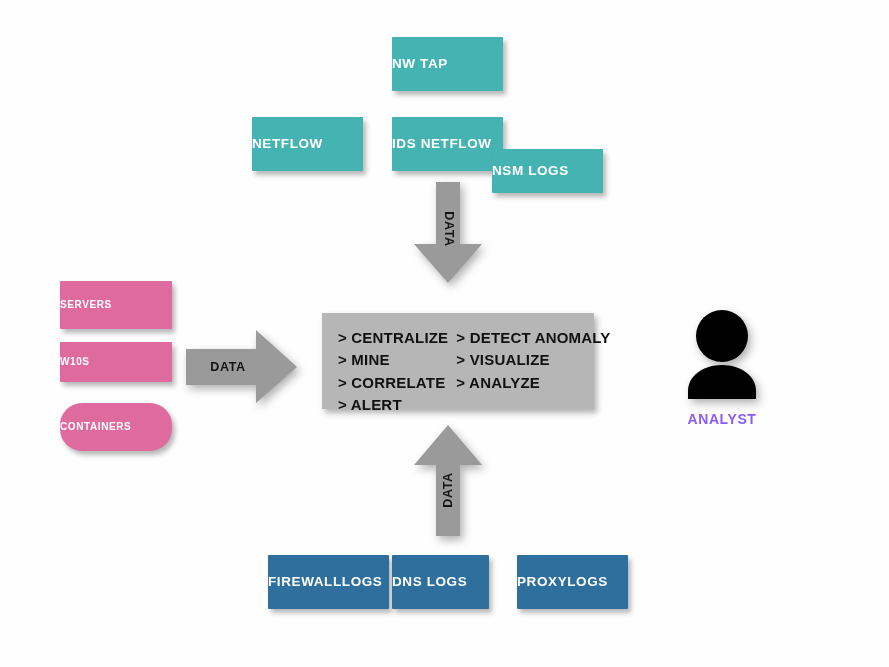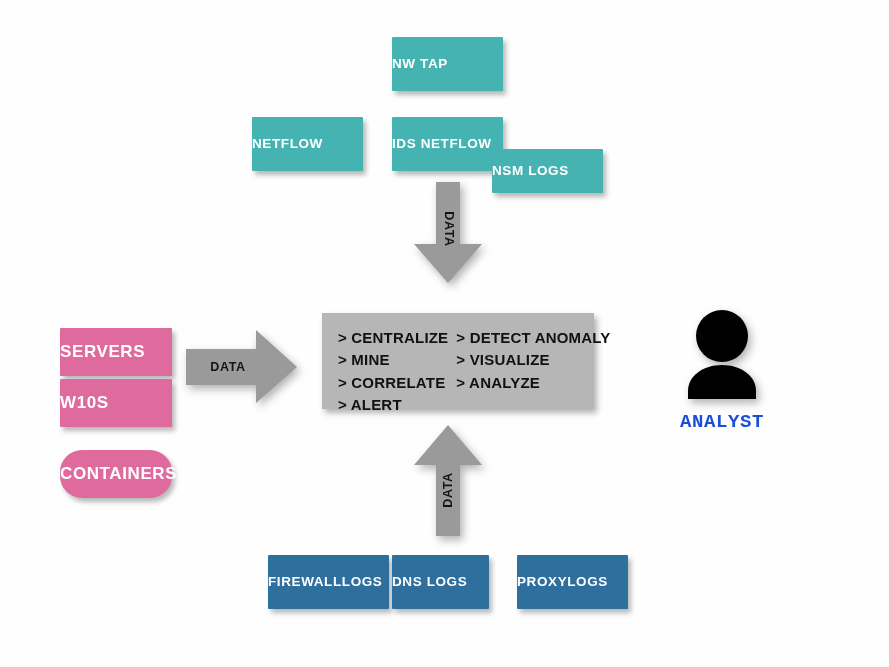--- a/index.html
+++ b/index.html
@@ -34,21 +34,21 @@
     font-weight: bold;
     letter-spacing: 0.6px;
     line-height: 1.18;
     border-radius: 1px;
     box-shadow: 3px 4px 5px rgba(0,0,0,0.28);
     user-select: none;
   }
   .node .label { display: block; }
 
   .teal   { background: #46b3b3; font-size: 13.5px; }
-  .pink   { background: #df6a9e; font-size: 17px; margin-top: 47px; }
+  .pink   { background: #df6a9e; font-size: 10px; }
   .blue   { background: #2e6f9e; font-size: 13.5px; }
 
   
   .platform {
     position: absolute;
     box-sizing: border-box;
     background: #b6b6b6;
     box-shadow: 3px 4px 6px rgba(0,0,0,0.30);
     display: flex;
     align-items: flex-start;
@@ -93,25 +93,24 @@
     position: absolute;
     display: flex;
     flex-direction: column;
     align-items: center;
   }
   .analyst .person {
     filter: drop-shadow(3px 4px 4px rgba(0,0,0,0.30));
   }
   .analyst .caption {
     margin-top: 8px;
-    font-size: 19px;
+    font-size: 14px;
     font-weight: bold;
-    color: #1d4ed8;
+    color: #8b5cf6;
     letter-spacing: 0.6px;
-    font-family: Liberation Mono, monospace;
   }
 </style>
 </head>
 <body>
 
 <div id="canvas">
 
   <div class="node teal" style="left:392px; top:37px; width:111px; height:54px;">
     <span class="label">NW TAP</span>
   </div>
@@ -129,21 +128,21 @@
   <div class="arrow" style="left:412px; top:182px; width:72px; height:102px;">
     <svg width="72" height="102" viewBox="0 0 72 102" xmlns="http://www.w3.org/2000/svg">
       <polygon points="24,0 48,0 48,62 70,62 36,101 2,62 24,62" fill="#9a9a9a"></polygon>
     </svg>
   </div>
   <div class="arrow-text rot-cw" style="left:429px; top:222px; width:40px; text-align:center;">DATA</div>
 
   <div class="node pink" style="left:60px; top:281px; width:112px; height:48px;">
     <span class="label">SERVERS</span>
   </div>
-  <div class="node pink" style="left:60px; top:332px; width:112px; height:48px;">
+  <div class="node pink" style="left:60px; top:342px; width:112px; height:40px;">
     <span class="label">W10S</span>
   </div>
   <div class="node pink" style="left:60px; top:403px; width:112px; height:48px;border-radius:22px;">
     <span class="label">CONTAINERS</span>
   </div>
 
   <div class="arrow" style="left:186px; top:330px; width:112px; height:74px;">
     <svg width="112" height="74" viewBox="0 0 112 74" xmlns="http://www.w3.org/2000/svg">
       <polygon points="0,19 70,19 70,0 111,37 70,73 70,55 0,55" fill="#9a9a9a"></polygon>
     </svg>

